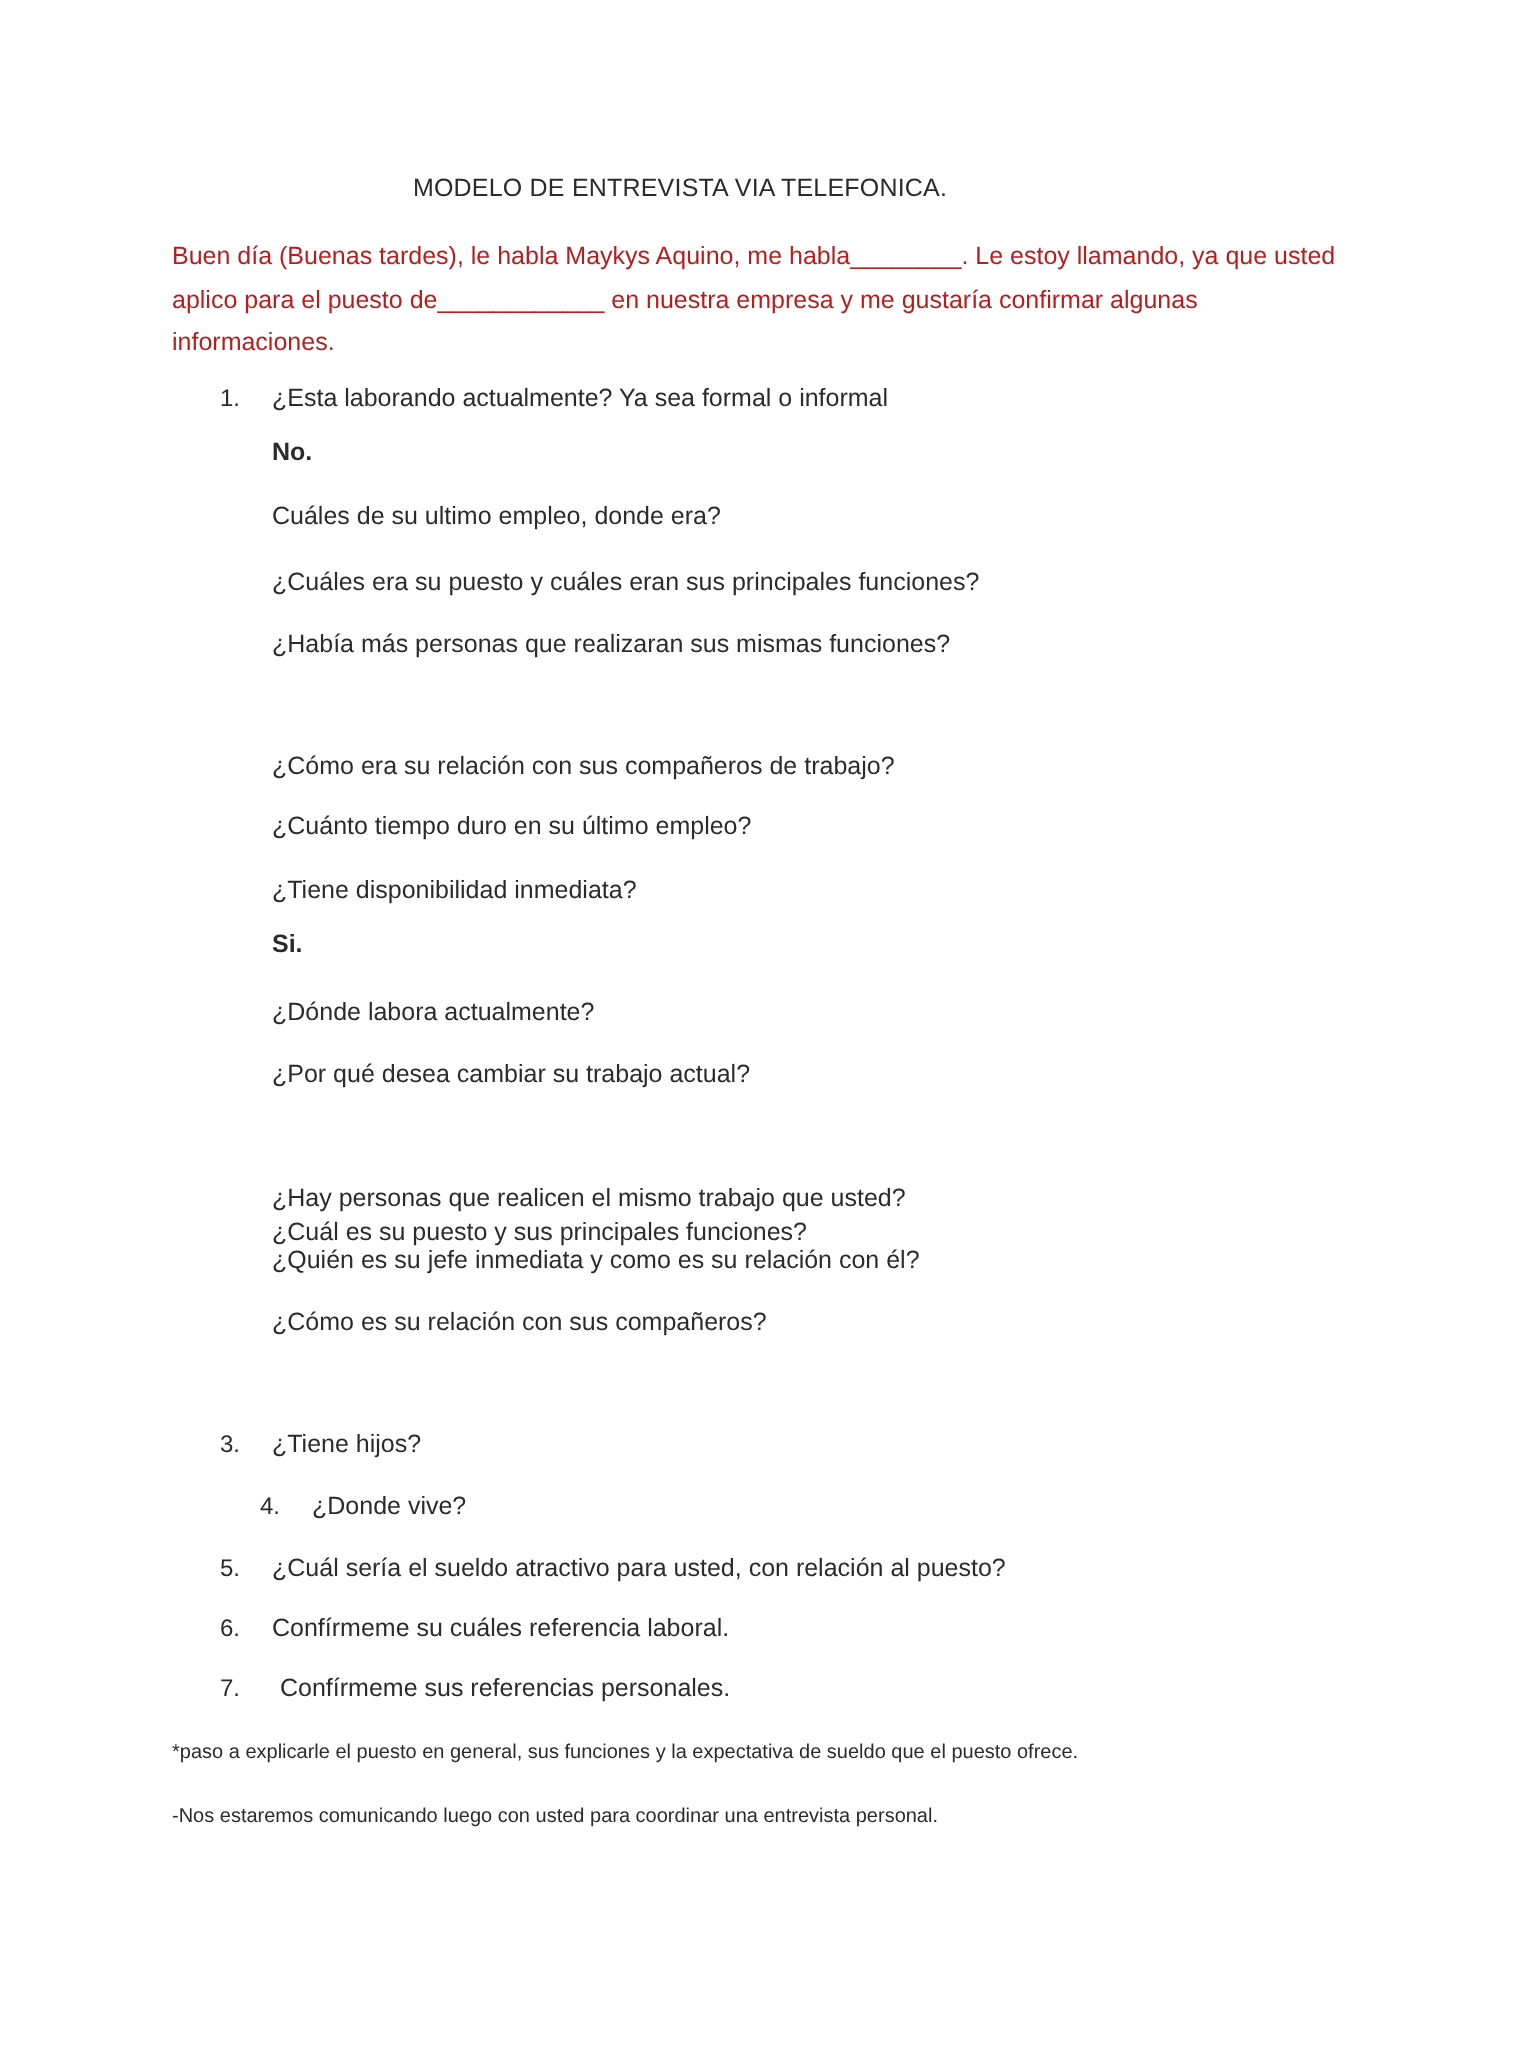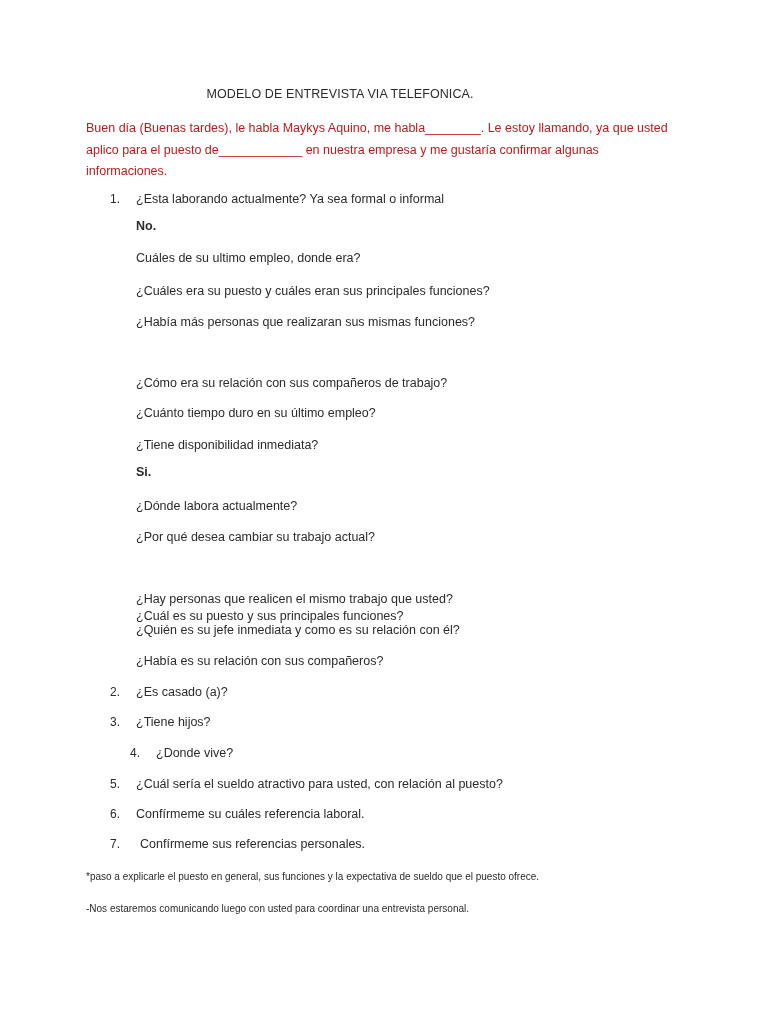--- a/index.html
+++ b/index.html
@@ -114,25 +114,22 @@
   <div class="sub-line" style="top:375px;">¿Cómo era su relación con sus compañeros de trabajo?</div>
   <div class="sub-line" style="top:405px;">¿Cuánto tiempo duro en su último empleo?</div>
   <div class="sub-line" style="top:437px;">¿Tiene disponibilidad inmediata?</div>
 
   <div class="sub-line bold" style="top:464px;">Si.</div>
   <div class="sub-line" style="top:498px;">¿Dónde labora actualmente?</div>
   <div class="sub-line" style="top:529px;">¿Por qué desea cambiar su trabajo actual?</div>
   <div class="sub-line" style="top:560px;margin-top:48px;">¿Cuál es su puesto y sus principales funciones?</div>
   <div class="sub-line" style="top:591px;">¿Hay personas que realicen el mismo trabajo que usted?</div>
   <div class="sub-line" style="top:622px;">¿Quién es su jefe inmediata y como es su relación con él?</div>
-  <div class="sub-line" style="top:653px;">¿Había es su relación con sus compañeros?</div>
+  <div class="sub-line" style="top:653px;">¿Cómo es su relación con sus compañeros?</div>
 
-  <div class="num-item" style="top:684px;">
-    <span class="marker">2.</span><span>¿Es casado (a)?</span>
-  </div>
   <div class="num-item" style="top:714px;">
     <span class="marker">3.</span><span>¿Tiene hijos?</span>
   </div>
   <div class="num-item" style="top:745px;margin-left:20px;">
     <span class="marker">4.</span><span>¿Donde vive?</span>
   </div>
   <div class="num-item" style="top:776px;">
     <span class="marker">5.</span><span>¿Cuál sería el sueldo atractivo para usted, con relación al puesto?</span>
   </div>
   <div class="num-item" style="top:806px;">

